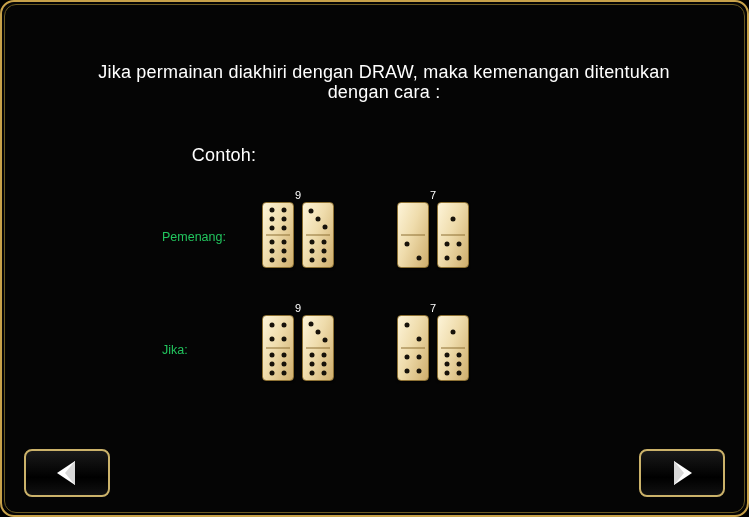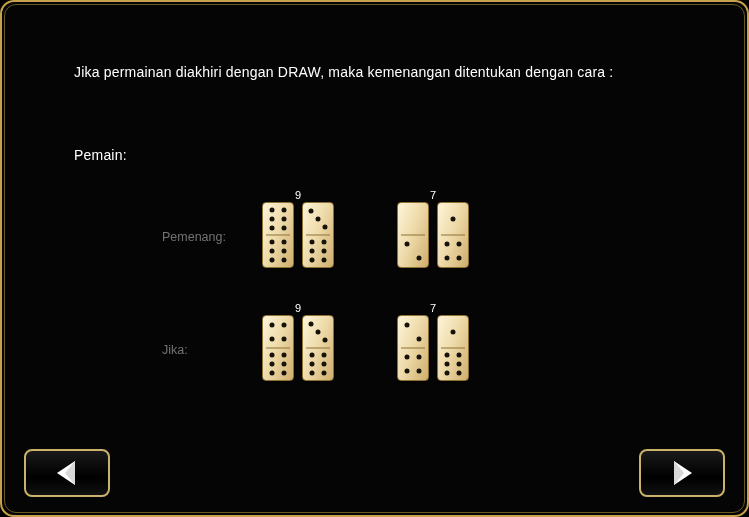--- a/index.html
+++ b/index.html
@@ -29,44 +29,45 @@
     inset: 2px;
     border-radius: 12px;
     border: 1px solid #6b5a22;
     pointer-events: none;
   }
 
   .text-block {
     position: absolute;
     left: 72px;
     color: #ffffff;
-    font-size: 14px;
+    font-size: 18px;
     line-height: 20px;
     letter-spacing: 0.2px;
     white-space: pre-wrap;
+    text-align: center;
   }
   #line-draw { top: 60px; width: 620px; }
   #para-balak { top: 99px; width: 600px; }
   #line-contoh { top: 143px; width: 300px; }
 
   
   .row {
     position: absolute;
     left: 150px;
     width: 420px;
     height: 90px;
   }
   #row-winner { top: 190px; }
   #row-loser  { top: 303px; }
 
   .row-label {
     position: absolute;
     left: 10px;
     top: 38px;
-    color: #737373;
+    color: #22c55e;
     font-size: 12.5px;
   }
 
   .pair {
     position: absolute;
     top: 10px;
   }
   .pair.first { left: 110px; }
   .pair.second { left: 245px; }
 
@@ -147,21 +148,21 @@
   }
 </style>
 </head>
 <body>
 
 <div id="screen">
 
   <div class="text-block" id="line-draw">Jika permainan diakhiri dengan DRAW, maka kemenangan ditentukan dengan cara :</div>
 
 
-  <div class="text-block" id="line-contoh">Pemain:</div>
+  <div class="text-block" id="line-contoh">Contoh:</div>
 
   <div class="row" id="row-winner">
     <div class="row-label">Pemenang:</div>
     <div class="pair first">
       <div class="pair-value">9</div>
       <div class="tiles">
         <div class="domino">
           <div class="half">
               <div class="pip" style="left: 30%; top: 22%;"></div>
               <div class="pip" style="left: 70%; top: 22%;"></div>

